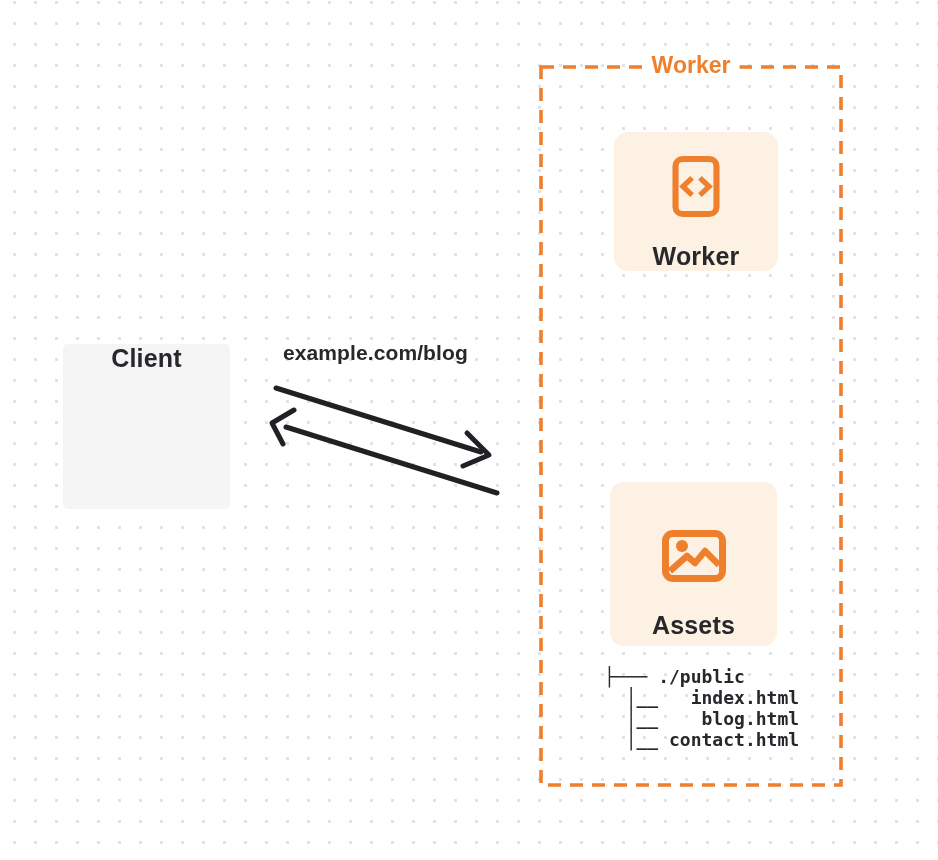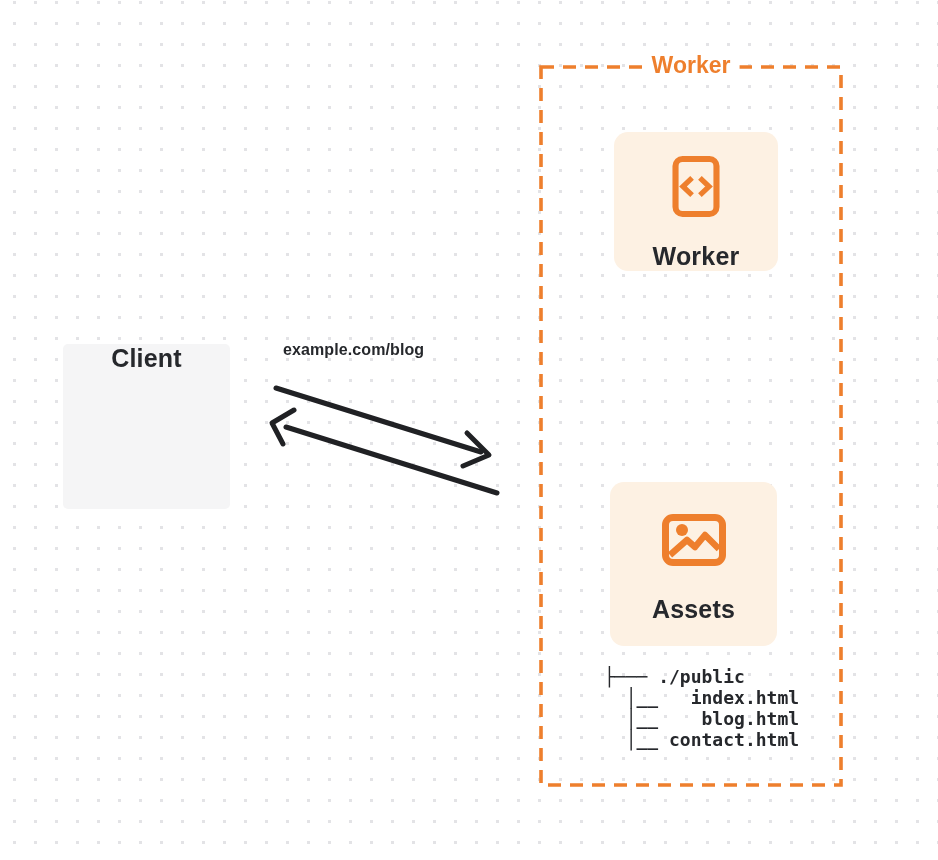--- a/index.html
+++ b/index.html
@@ -26,21 +26,21 @@
     display: flex; align-items: flex-start; justify-content: center;
   }
   .client-box .label {
     font-size: 25px; font-weight: 700; letter-spacing: 0.2px;
   }
 
   
   .request-label {
     position: absolute;
     left: 283px; top: 341px;
-    font-size: 16px; font-weight: 700; letter-spacing: 0.1px;
+    font-size: 21px; font-weight: 700; letter-spacing: 0.1px;
     color: #26282c;
     white-space: nowrap;
   }
 
   
   .arrows {
     position: absolute;
     left: 250px; top: 375px;
     width: 270px; height: 135px;
   }
@@ -70,21 +70,21 @@
     border-radius: 14px;
     display: flex; flex-direction: column; align-items: center;
     box-sizing: border-box;
   }
   .node .node-label {
     font-size: 25px; font-weight: 700; letter-spacing: 0.2px;
     color: #26282c; line-height: 30px;
   }
   .worker-box { left: 75px; top: 67px; width: 164px; height: 139px; padding-top: 24px; }
   .worker-box .icon { margin-bottom: 24px; }
-  .assets-box { left: 71px; top: 417px; width: 167px; height: 164px; padding-top: 32px; }
+  .assets-box { left: 71px; top: 417px; width: 167px; height: 164px; padding-top: 48px; }
   .assets-box .icon { margin-bottom: 28px; }
 
   
   .tree {
     position: absolute;
     left: 49px; top: 585px;
     margin: 16px;
     font-family: "DejaVu Sans Mono", monospace;
     font-size: 18px; font-weight: 700;
     line-height: 21px;

